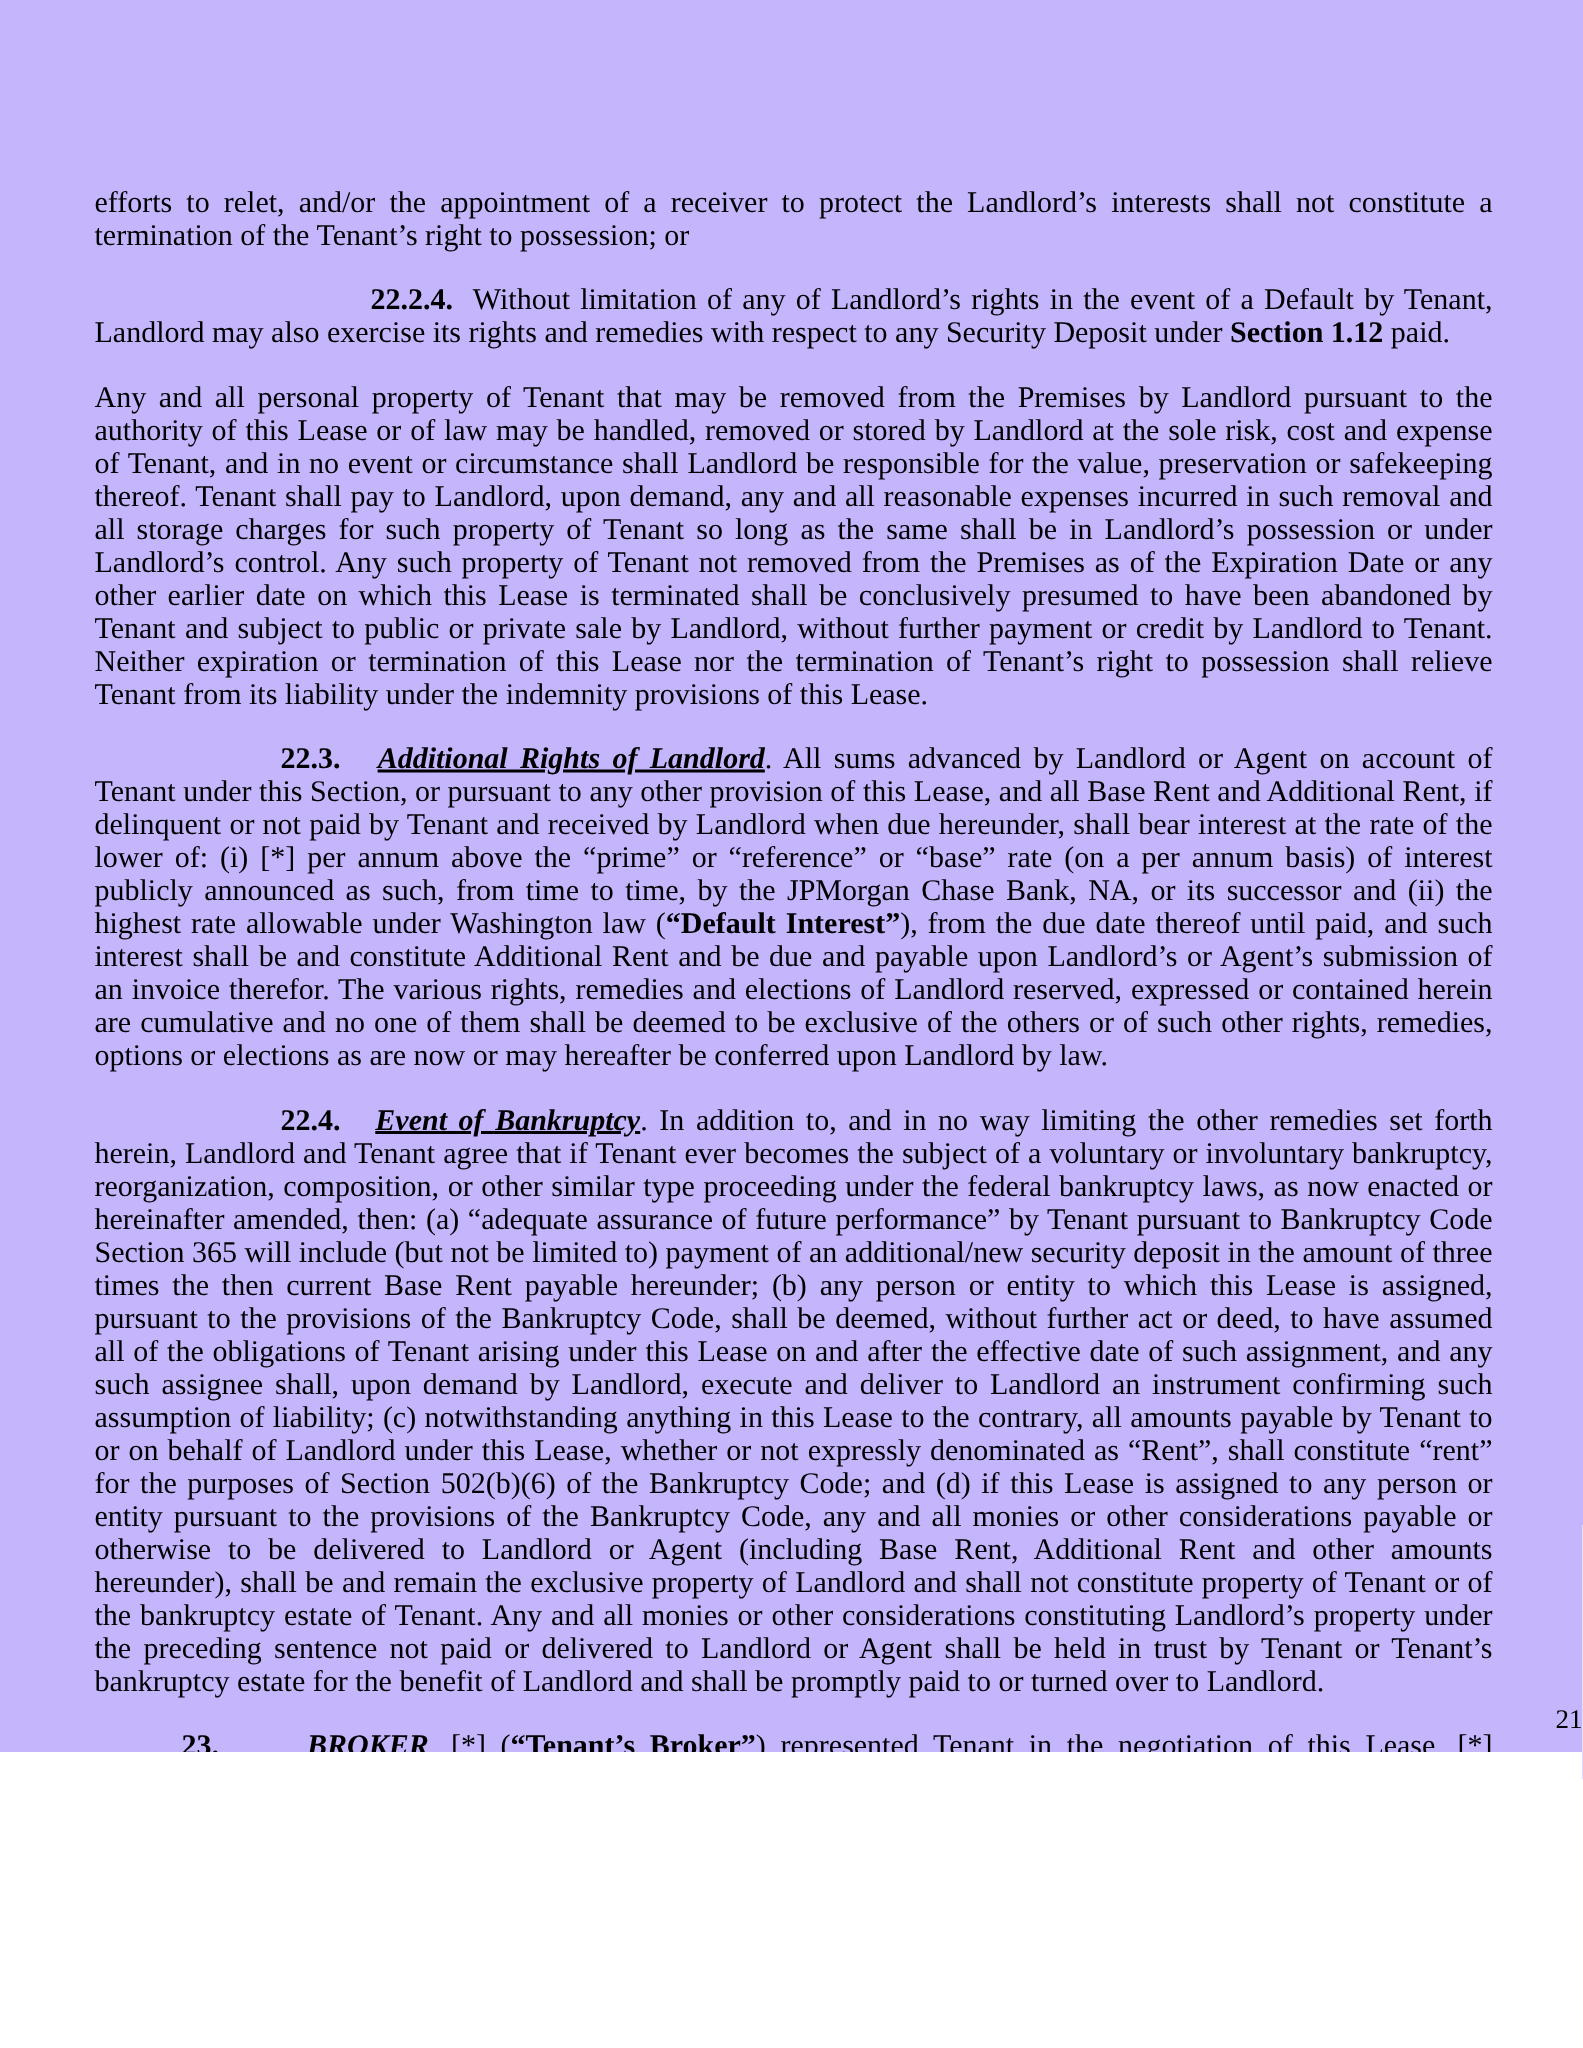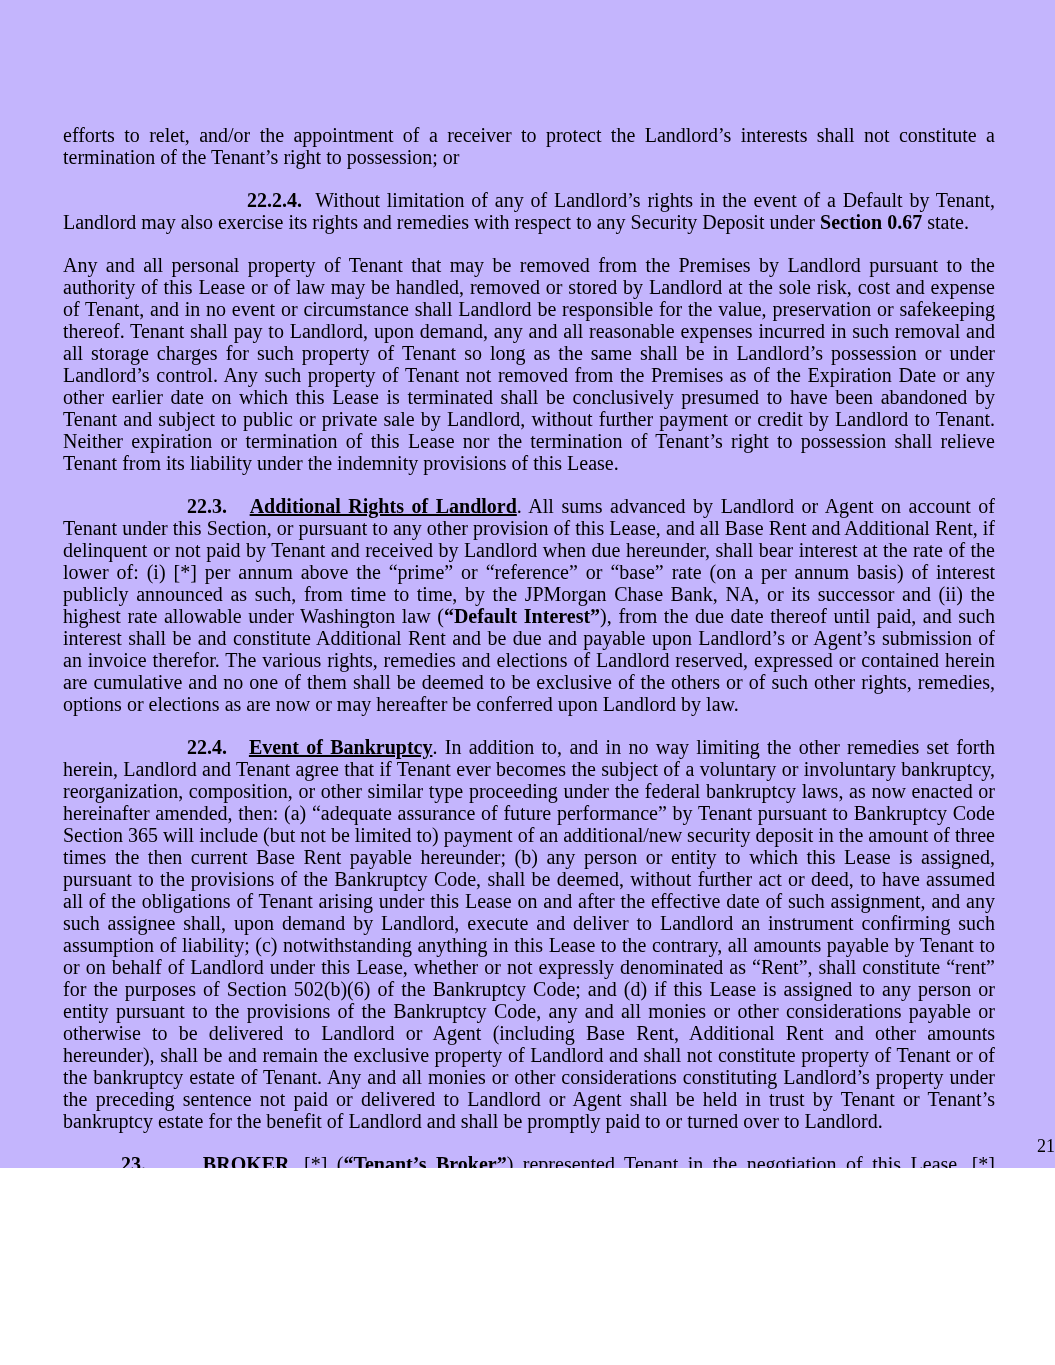--- a/index.html
+++ b/index.html
@@ -28,39 +28,39 @@
     line-height: 22px;
     text-align: justify;
     color: #000000;
   }
   .indent-0 { text-indent: 0; }
   .indent-1 { text-indent: 58px; }
   .indent-2 { text-indent: 124px; }
   .indent-3 { text-indent: 184px; }
   .seg-normal { font-weight: normal; }
   .seg-bold { font-weight: bold; }
-  .seg-bold-underline { font-weight: bold; text-decoration: underline; }
+  .seg-bold-underline { font-weight: bold; text-decoration: underline; font-style: italic; }
   .footer {
     position: absolute;
     bottom: 12px;
     left: 0;
     right: 0;
     text-align: right;
     font-size: 18px;
     line-height: 20px;
     color: #000000;
   }
 </style>
 </head>
 <body>
 
 <div class="page">
   <div class="content">
       <p class="para indent-0"><span class="seg-normal">efforts to relet, and/or the appointment of a receiver to protect the Landlord’s interests shall not constitute a termination of the Tenant’s right to possession; or</span></p>
-      <p class="para indent-3"><span class="seg-bold">22.2.4.</span><span class="seg-normal">&nbsp; Without limitation of any of Landlord’s rights in the event of a Default by Tenant, Landlord may also exercise its rights and remedies with respect to any Security Deposit under </span><span class="seg-bold">Section 0.67</span><span class="seg-normal"> state.</span></p>
+      <p class="para indent-3"><span class="seg-bold">22.2.4.</span><span class="seg-normal">&nbsp; Without limitation of any of Landlord’s rights in the event of a Default by Tenant, Landlord may also exercise its rights and remedies with respect to any Security Deposit under </span><span class="seg-bold">Section 1.12</span><span class="seg-normal"> paid.</span></p>
       <p class="para indent-0"><span class="seg-normal">Any and all personal property of Tenant that may be removed from the Premises by Landlord pursuant to the authority of this Lease or of law may be handled, removed or stored by Landlord at the sole risk, cost and expense of Tenant, and in no event or circumstance shall Landlord be responsible for the value, preservation or safekeeping thereof.  Tenant shall pay to Landlord, upon demand, any and all reasonable expenses incurred in such removal and all storage charges for such property of Tenant so long as the same shall be in Landlord’s possession or under Landlord’s control.  Any such property of Tenant not removed from the Premises as of the Expiration Date or any other earlier date on which this Lease is terminated shall be conclusively presumed to have been abandoned by Tenant and subject to public or private sale by Landlord, without further payment or credit by Landlord to Tenant.  Neither expiration or termination of this Lease nor the termination of Tenant’s right to possession shall relieve Tenant from its liability under the indemnity provisions of this Lease.</span></p>
       <p class="para indent-2"><span class="seg-bold">22.3.</span><span class="seg-normal">&nbsp;&nbsp; </span><span class="seg-bold-underline">Additional Rights of Landlord</span><span class="seg-normal">.  All sums advanced by Landlord or Agent on account of Tenant under this Section, or pursuant to any other provision of this Lease, and all Base Rent and Additional Rent, if delinquent or not paid by Tenant and received by Landlord when due hereunder, shall bear interest at the rate of the lower of: (i) [*] per annum above the “prime” or “reference” or “base” rate (on a per annum basis) of interest publicly announced as such, from time to time, by the JPMorgan Chase Bank, NA, or its successor and (ii) the highest rate allowable under Washington law (</span><span class="seg-bold">“Default Interest”</span><span class="seg-normal">), from the due date thereof until paid, and such interest shall be and constitute Additional Rent and be due and payable upon Landlord’s or Agent’s submission of an invoice therefor.  The various rights, remedies and elections of Landlord reserved, expressed or contained herein are cumulative and no one of them shall be deemed to be exclusive of the others or of such other rights, remedies, options or elections as are now or may hereafter be conferred upon Landlord by law.</span></p>
       <p class="para indent-2"><span class="seg-bold">22.4.</span><span class="seg-normal">&nbsp;&nbsp; </span><span class="seg-bold-underline">Event of Bankruptcy</span><span class="seg-normal">.  In addition to, and in no way limiting the other remedies set forth herein, Landlord and Tenant agree that if Tenant ever becomes the subject of a voluntary or involuntary bankruptcy, reorganization, composition, or other similar type proceeding under the federal bankruptcy laws, as now enacted or hereinafter amended, then:  (a) “adequate assurance of future performance” by Tenant pursuant to Bankruptcy Code Section 365 will include (but not be limited to) payment of an additional/new security deposit in the amount of three times the then current Base Rent payable hereunder; (b) any person or entity to which this Lease is assigned, pursuant to the provisions of the Bankruptcy Code, shall be deemed, without further act or deed, to have assumed all of the obligations of Tenant arising under this Lease on and after the effective date of such assignment, and any such assignee shall, upon demand by Landlord, execute and deliver to Landlord an instrument confirming such assumption of liability; (c) notwithstanding anything in this Lease to the contrary, all amounts payable by Tenant to or on behalf of Landlord under this Lease, whether or not expressly denominated as “Rent”, shall constitute “rent” for the purposes of Section 502(b)(6) of the Bankruptcy Code; and (d) if this Lease is assigned to any person or entity pursuant to the provisions of the Bankruptcy Code, any and all monies or other considerations payable or otherwise to be delivered to Landlord or Agent (including Base Rent, Additional Rent and other amounts hereunder), shall be and remain the exclusive property of Landlord and shall not constitute property of Tenant or of the bankruptcy estate of Tenant.  Any and all monies or other considerations constituting Landlord’s property under the preceding sentence not paid or delivered to Landlord or Agent shall be held in trust by Tenant or Tenant’s bankruptcy estate for the benefit of Landlord and shall be promptly paid to or turned over to Landlord.</span></p>
       <p class="para indent-1"><span class="seg-bold">23.</span><span class="seg-normal">&nbsp;&nbsp;&nbsp;&nbsp;&nbsp; </span><span class="seg-bold-underline">BROKER</span><span class="seg-normal">. [*] (</span><span class="seg-bold">“Tenant’s Broker”</span><span class="seg-normal">) represented Tenant in the negotiation of this Lease.  [*] represented Landlord in the negotiation of this Lease.  Landlord has agreed to pay Tenant’s Broker a brokerage commission under a separate agreement. Each party agrees to and hereby does defend, indemnify and hold the other harmless against and from</span></p>
     </div>
   <div class="footer">
     <span>21</span>
   </div>
 </div>
 

